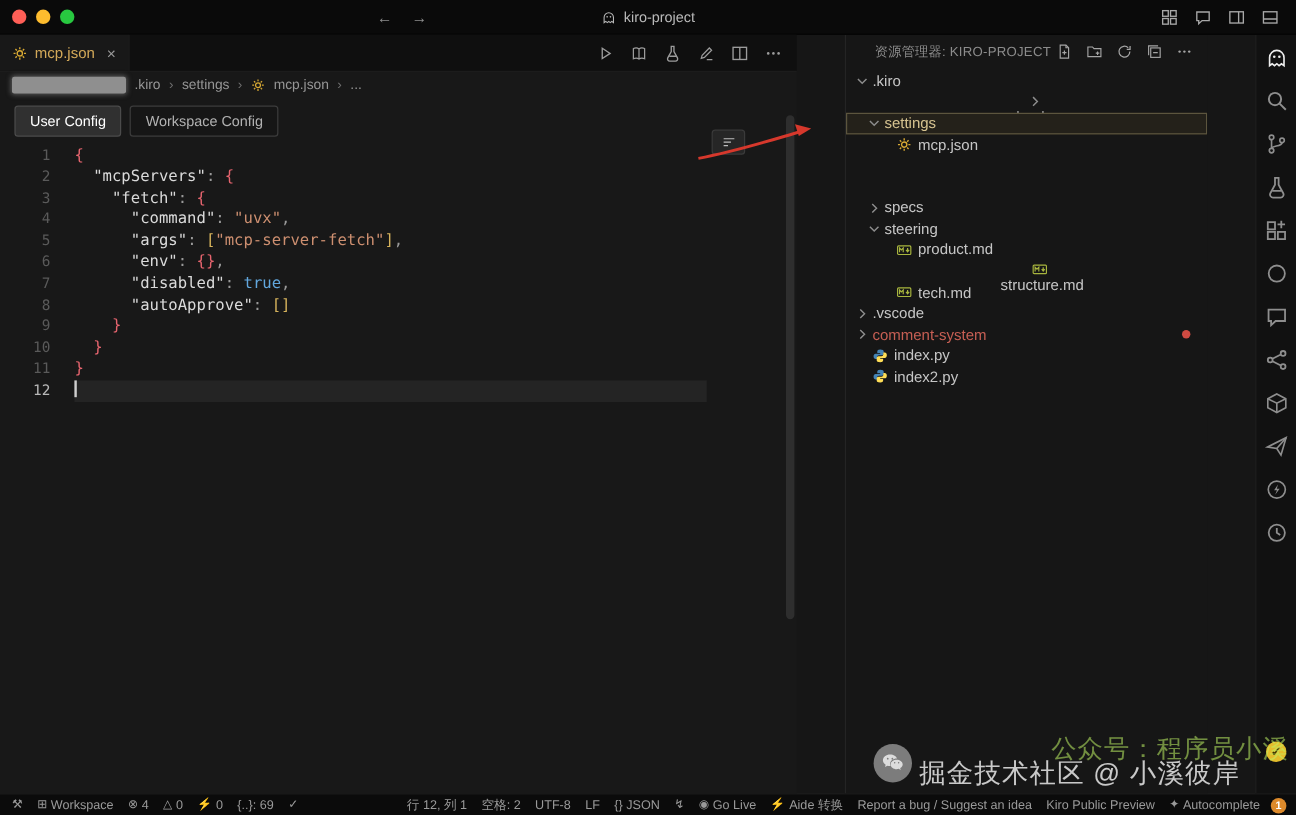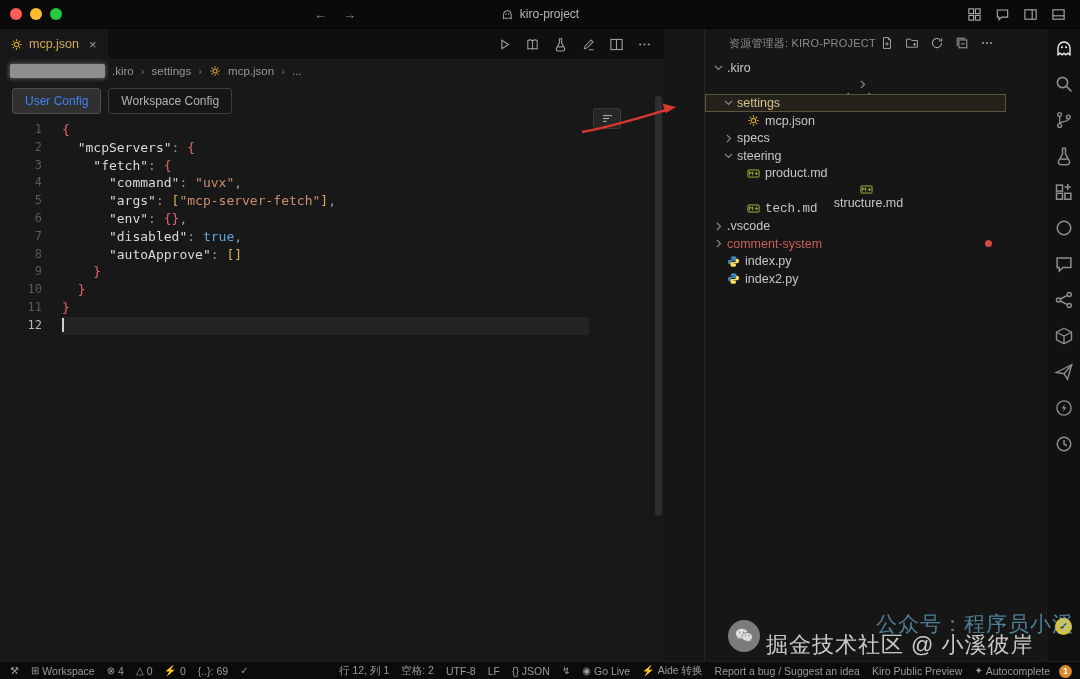--- a/index.html
+++ b/index.html
@@ -34,21 +34,21 @@
   .editor-actions{margin-left:auto;display:flex;align-items:center;gap:13px;padding-right:12px;color:#9c9c9c;}
   .editor-actions .icon{width:15px;height:15px;}
 
   .breadcrumb{height:22px;display:flex;align-items:center;gap:7px;padding-left:10px;font-size:11.5px;color:#969696;}
   .redacted{width:95px;height:14px;border-radius:2px;background:#8f8f8f;box-shadow:0 0 4px 1px rgba(143,143,143,.55);}
   .bc-sep{color:#6f6f6f}.bc-sep::before{content:"›"}
   .bc-icon{width:12px;height:12px;}
 
   .config-row{display:flex;gap:7px;padding:6px 0 4px 12px;}
   .config-btn{font-family:inherit;font-size:12px;line-height:1;padding:6px 12px;border-radius:3px;border:1px solid #3c3c3c;background:#161616;color:#b2b2b2;}
-  .config-btn.active{background:#303030;border-color:#4b4b4b;color:#3b82f6;}
+  .config-btn.active{background:#303030;border-color:#4b4b4b;color:#ffffff;}
 
   
   .code-area{flex:1;position:relative;font-family:"DejaVu Sans Mono","Liberation Mono",monospace;font-size:13px;padding-top:3px;}
   .code-line{display:flex;height:17.8px;line-height:17.8px;position:relative;}
   .line-num{width:62px;padding-right:20px;box-sizing:border-box;text-align:right;color:#5a5a5a;flex:none;font-size:12px;position:relative;z-index:1;}
   .code-line.current .line-num{color:#b8b8b8;}
   .code-line.current::before{content:"";position:absolute;left:62px;width:527px;top:0;bottom:0;background:#242424;}
   .line-content{white-space:pre;position:relative;z-index:1;}
   .tok-pink{color:#e5646e}.tok-key{color:#dadada}.tok-str{color:#cd8f70}
   .tok-kw{color:#62a7dd}.tok-pun,.tok-ws{color:#9a9a9a}.tok-gold{color:#d6b35c}
@@ -89,21 +89,21 @@
   .sb-icon{font-size:10px;line-height:1;}
   .sb-badge{width:13px;height:13px;border-radius:50%;background:#dd8a2b;color:#fff;font-size:9px;display:flex;align-items:center;justify-content:center;margin-left:3px;font-weight:bold;flex:none;}
 
   
   .tune-widget{position:absolute;left:593px;top:108px;width:26px;height:19px;background:#262626;border:1px solid #3a3a3a;border-radius:3px;display:flex;align-items:center;justify-content:center;color:#bdbdbd;z-index:30;}
   .tune-widget .icon{width:13px;height:13px;}
   .arrow{position:absolute;left:552px;top:93px;width:145px;height:48px;z-index:40;pointer-events:none;}
   .watermark{position:absolute;left:0;top:0;width:100%;height:100%;pointer-events:none;z-index:60;}
   .wm-wechat{position:absolute;left:728px;top:620px;width:32px;height:32px;border-radius:50%;background:#8e8e8e;opacity:.85;display:flex;align-items:center;justify-content:center;}
   .wm-wechat svg{width:22px;height:22px;}
-  .wm-secondary{position:absolute;left:876px;top:610px;font-size:21px;color:#7dd3fc;opacity:.55;letter-spacing:1px;}
+  .wm-secondary{position:absolute;left:876px;top:610px;font-size:21px;color:#bef264;opacity:.55;letter-spacing:1px;}
   .wm-primary{position:absolute;left:766px;top:630px;font-size:22px;color:#e2e2e2;opacity:.88;letter-spacing:1px;font-weight:500;}
 </style>
 </head>
 <body>
 
 <div class="window">
 
   <div class="titlebar">
     <div class="traffic">
       <span class="tl red"></span>
@@ -349,21 +349,21 @@
           <div class="tree-row" style="padding-left: 26px;">
             <span class="file-spacer"></span>
             <span class="file-icon">
               <svg viewBox="0 0 16 16" fill="none" stroke="#d8a933" stroke-width="1.4">
                 <circle cx="8" cy="8" r="2.7"></circle>
                 <path d="M8 1.6v2.1M8 12.3v2.1M1.6 8h2.1M12.3 8h2.1M3.5 3.5l1.5 1.5M11 11l1.5 1.5M12.5 3.5 11 5M5 11l-1.5 1.5"></path>
               </svg>
             </span>
             <span class="tree-label">mcp.json</span>
           </div>
-          <div class="tree-row" style="padding-left: 16px;">
+          <div class="tree-row" style="padding-left: 16px; margin-top: 35px;">
             <span class="chevron">
               <svg viewBox="0 0 16 16" fill="none" stroke="currentColor" stroke-width="1.5">
                 <path d="M6 3.6 10.4 8 6 12.4"></path>
               </svg>
             </span>
             <span class="tree-label">specs</span>
           </div>
           <div class="tree-row" style="padding-left: 16px;">
             <span class="chevron expanded">
               <svg viewBox="0 0 16 16" fill="none" stroke="currentColor" stroke-width="1.5">
@@ -385,21 +385,21 @@
           <div class="tree-row" style="padding-left: 26px; flex-direction: column;">
             <span class="file-spacer"></span>
             <span class="file-icon">
               <svg viewBox="0 0 16 16" fill="none" stroke="#a8b53e" stroke-width="1.2">
                 <rect x="1.2" y="3.6" width="13.6" height="8.8" rx="1"></rect>
                 <path d="M3.2 10.2V5.8l1.9 2 1.9-2v4.4M11.5 5.8v3M9.9 7.6l1.6 2 1.6-2"></path>
               </svg>
             </span>
             <span class="tree-label">structure.md</span>
           </div>
-          <div class="tree-row" style="padding-left: 26px; font-family: Liberation Mono, monospace;">
+          <div class="tree-row" style="padding-left: 26px;">
             <span class="file-spacer"></span>
             <span class="file-icon">
               <svg viewBox="0 0 16 16" fill="none" stroke="#a8b53e" stroke-width="1.2">
                 <rect x="1.2" y="3.6" width="13.6" height="8.8" rx="1"></rect>
                 <path d="M3.2 10.2V5.8l1.9 2 1.9-2v4.4M11.5 5.8v3M9.9 7.6l1.6 2 1.6-2"></path>
               </svg>
             </span>
             <span class="tree-label">tech.md</span>
           </div>
           <div class="tree-row" style="padding-left: 6px;">

